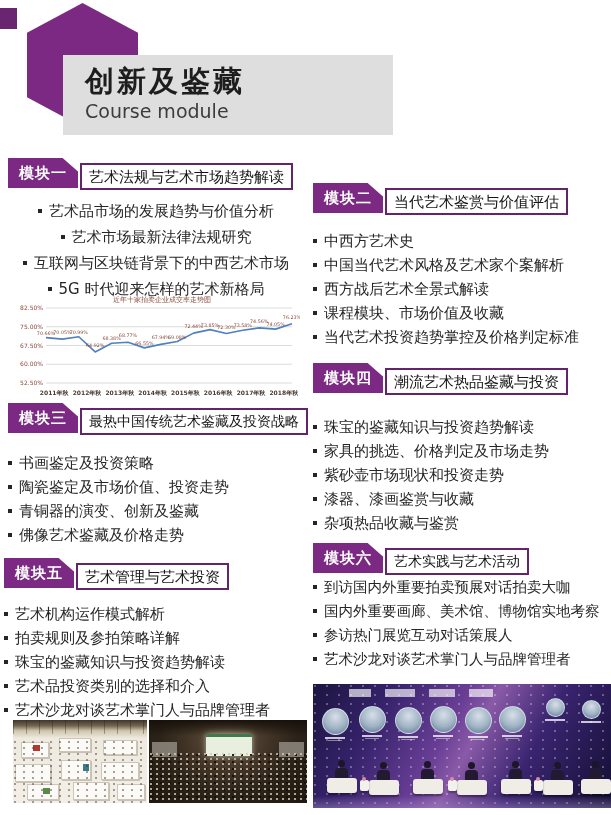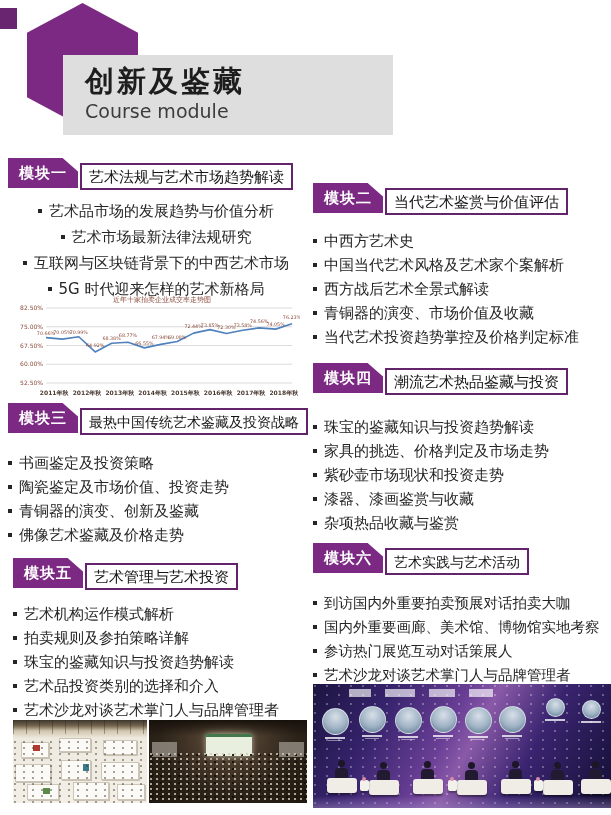--- a/index.html
+++ b/index.html
@@ -18,40 +18,40 @@
     box-sizing:border-box;padding:9px 0 0 22px;
   }
   .header-title{font-size:29px;font-weight:bold;color:#1d1d1d;letter-spacing:3px;line-height:34px;}
   .header-subtitle{font-size:19px;color:#3c3c3c;line-height:26px;}
   
   .module{position:absolute;}
   .m1{left:8px;top:158px;width:296px;height:245px;}
   .m2{left:313px;top:183px;width:296px;}
   .m3{left:8px;top:403px;width:296px;}
   .m4{left:313px;top:363px;width:296px;}
-  .m5{left:13px;top:558px;width:296px;}
+  .m5{left:4px;top:558px;width:296px;}
   .m6{left:313px;top:543px;width:298px;}
-  .mod-header{display:flex;align-items:flex-start;}
+  .mod-header{display:flex;align-items:flex-start;font-family:Liberation Serif, serif;}
   .mod-label{
     flex:0 0 auto;width:70px;height:30px;background:#7b2982;color:#fff;font-weight:bold;
     font-size:15px;display:flex;align-items:center;justify-content:center;letter-spacing:1px;
     clip-path:polygon(0 0,78% 0,100% 45%,100% 100%,0 100%);
   }
   .mod-title{
     margin:5px 0 0 2px;border:2px solid #63246c;background:#fff;color:#141414;
     font-size:15px;padding:3px 7px 2px 7px;white-space:nowrap;line-height:18px;
   }
   .m3 .mod-title,.m6 .mod-title{font-size:14px;text-align:center;}
   .bullets{list-style:none;margin:0;padding:0;}
   .bullets li{font-size:15px;color:#262626;line-height:24px;white-space:nowrap;}
   .bullets li::before{content:"";display:inline-block;width:4px;height:4px;background:#262626;margin-right:7px;vertical-align:3px;}
   .m1 .bullets{margin-top:8px;text-align:center;}  .m1 .bullets li{line-height:26px;}
   .m2 .bullets{margin-top:14px;} .m3 .bullets{margin-top:16px;}
   .m4 .bullets{margin-top:20px;} .m5 .bullets{margin-top:12px;}
-  .m6 .bullets{margin-top:16px;} .m6 .bullets li{font-size:14.5px;}
+  .m6 .bullets{margin-top:0;} .m6 .bullets li{font-size:14.5px;}
   
   .chart-wrap{position:absolute;left:4px;top:137px;width:288px;height:104px;}
   .chart-wrap svg{display:block;}
   
   .photo{position:absolute;overflow:hidden;}
   
   .photo-fair{left:13px;top:720px;width:134px;height:83px;
     background:linear-gradient(180deg,#3e362c 0%,#75654f 7%,#cfc4ac 13%,#efeae0 22%,#f3efe7 100%);}
   .photo-fair .trusses{position:absolute;left:0;top:0;width:100%;height:14px;opacity:.5;
     background:repeating-linear-gradient(90deg,rgba(35,30,24,.7) 0 1px,transparent 1px 13px);}
@@ -165,21 +165,21 @@
 
   <section class="module m2">
     <div class="mod-header">
       <div class="mod-label">模块二</div>
       <div class="mod-title">当代艺术鉴赏与价值评估</div>
     </div>
     <ul class="bullets">
       <li>中西方艺术史</li>
       <li>中国当代艺术风格及艺术家个案解析</li>
       <li>西方战后艺术全景式解读</li>
-      <li>青铜器的演变、市场价值及收藏</li>
+      <li>课程模块、市场价值及收藏</li>
       <li>当代艺术投资趋势掌控及价格判定标准</li>
     </ul>
   </section>
 
   <section class="module m3">
     <div class="mod-header">
       <div class="mod-label">模块三</div>
       <div class="mod-title">最热中国传统艺术鉴藏及投资战略</div>
     </div>
     <ul class="bullets">

